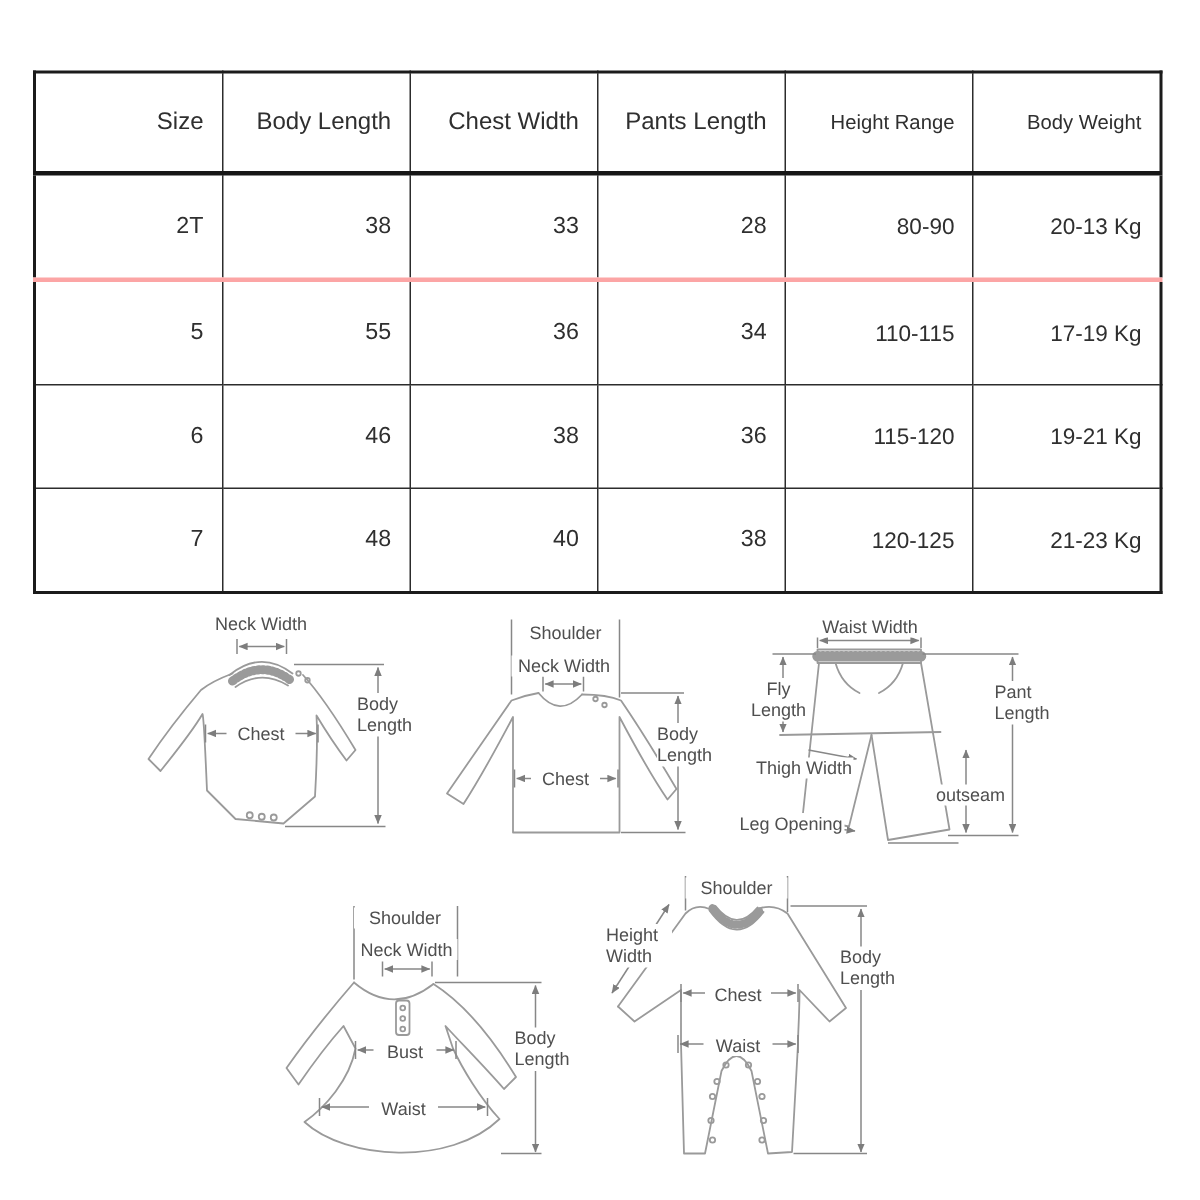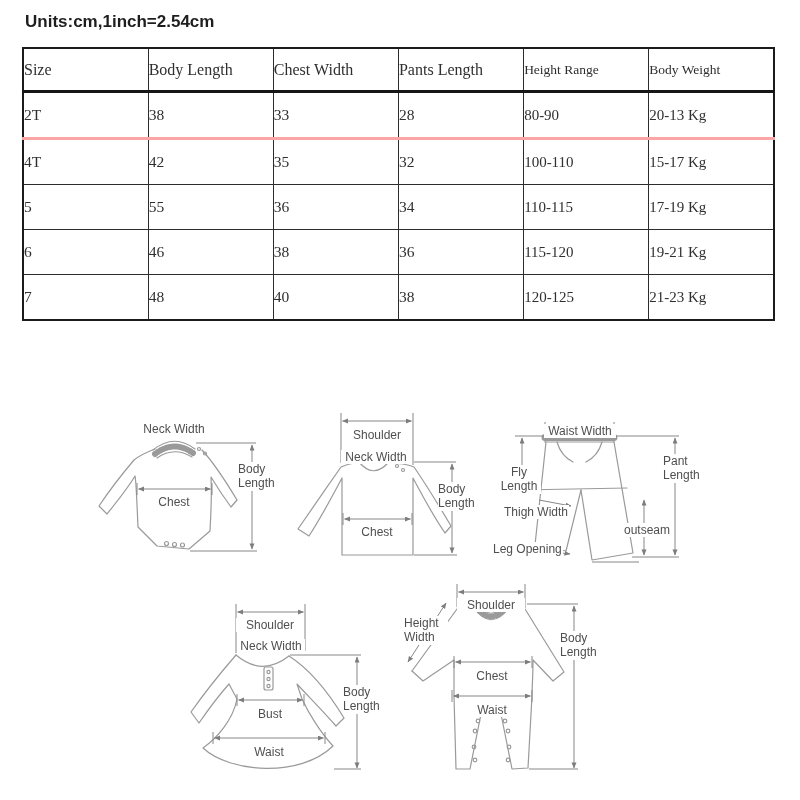--- a/index.html
+++ b/index.html
@@ -3,69 +3,60 @@
 <meta charset="utf-8">
 <style>
   html,body{margin:0;padding:0;background:#fff;}
   #canvas{position:relative;width:800px;height:800px;background:#fff;overflow:hidden;
           font-family:"Liberation Sans",sans-serif;}
   
   .title{position:absolute;left:25px;top:12px;font-size:17px;font-weight:bold;color:#1e1e1e;}
   
   .size-table{position:absolute;left:22px;top:47px;width:753px;border-collapse:collapse;
               table-layout:fixed;border:2px solid #1b1b1b;}
-  .size-table th,.size-table td{border:1px solid #2c2c2c;text-align:left;vertical-align:middle;
-              color:#2f2f2f;padding:0;font-family:Liberation Serif, serif;}
+  .size-table th,.size-table td{border:1px solid #2c2c2c;text-align:right;vertical-align:middle;
+              color:#2f2f2f;padding:12px;}
   .size-table th{height:41px;font-weight:normal;font-size:16px;}
   .size-table td{height:44px;font-size:15.5px;}
   .size-table th.sm{font-size:13.5px;}
   .size-table td.sm{font-size:15px;}
   .size-table thead tr{border-bottom:3px solid #161616;}
   .size-table tbody tr:first-child{border-bottom:3px solid #fca5a5;}
   
   .dia{position:absolute;}
   .dia svg{position:absolute;left:0;top:0;}
   .lbl{position:absolute;font-size:12px;line-height:1.2;color:#4f4f4f;background:#fff;z-index:2;}
-  .ctr{text-align:center;margin-top:13px;}
+  .ctr{text-align:center;}
   .nw{white-space:nowrap;padding:0 1px;}
 </style>
 </head>
 <body>
 
 <div id="canvas">
 
-  <div class="title">Units:cm,1inch=2.54cm</div>
 
   <table class="size-table">
     <thead>
       <tr>
         <th>Size</th>
         <th>Body Length</th>
         <th>Chest Width</th>
         <th>Pants Length</th>
         <th class="sm">Height Range</th>
         <th class="sm">Body Weight</th>
       </tr>
     </thead>
     <tbody>
       <tr>
         <td>2T</td>
         <td>38</td>
         <td>33</td>
         <td>28</td>
         <td class="sm">80-90</td>
         <td class="sm">20-13 Kg</td>
-      </tr>
-      <tr>
-        <td>4T</td>
-        <td>42</td>
-        <td>35</td>
-        <td>32</td>
-        <td class="sm">100-110</td>
-        <td class="sm">15-17 Kg</td>
       </tr>
       <tr>
         <td>5</td>
         <td>55</td>
         <td>36</td>
         <td>34</td>
         <td class="sm">110-115</td>
         <td class="sm">17-19 Kg</td>
       </tr>
       <tr>

